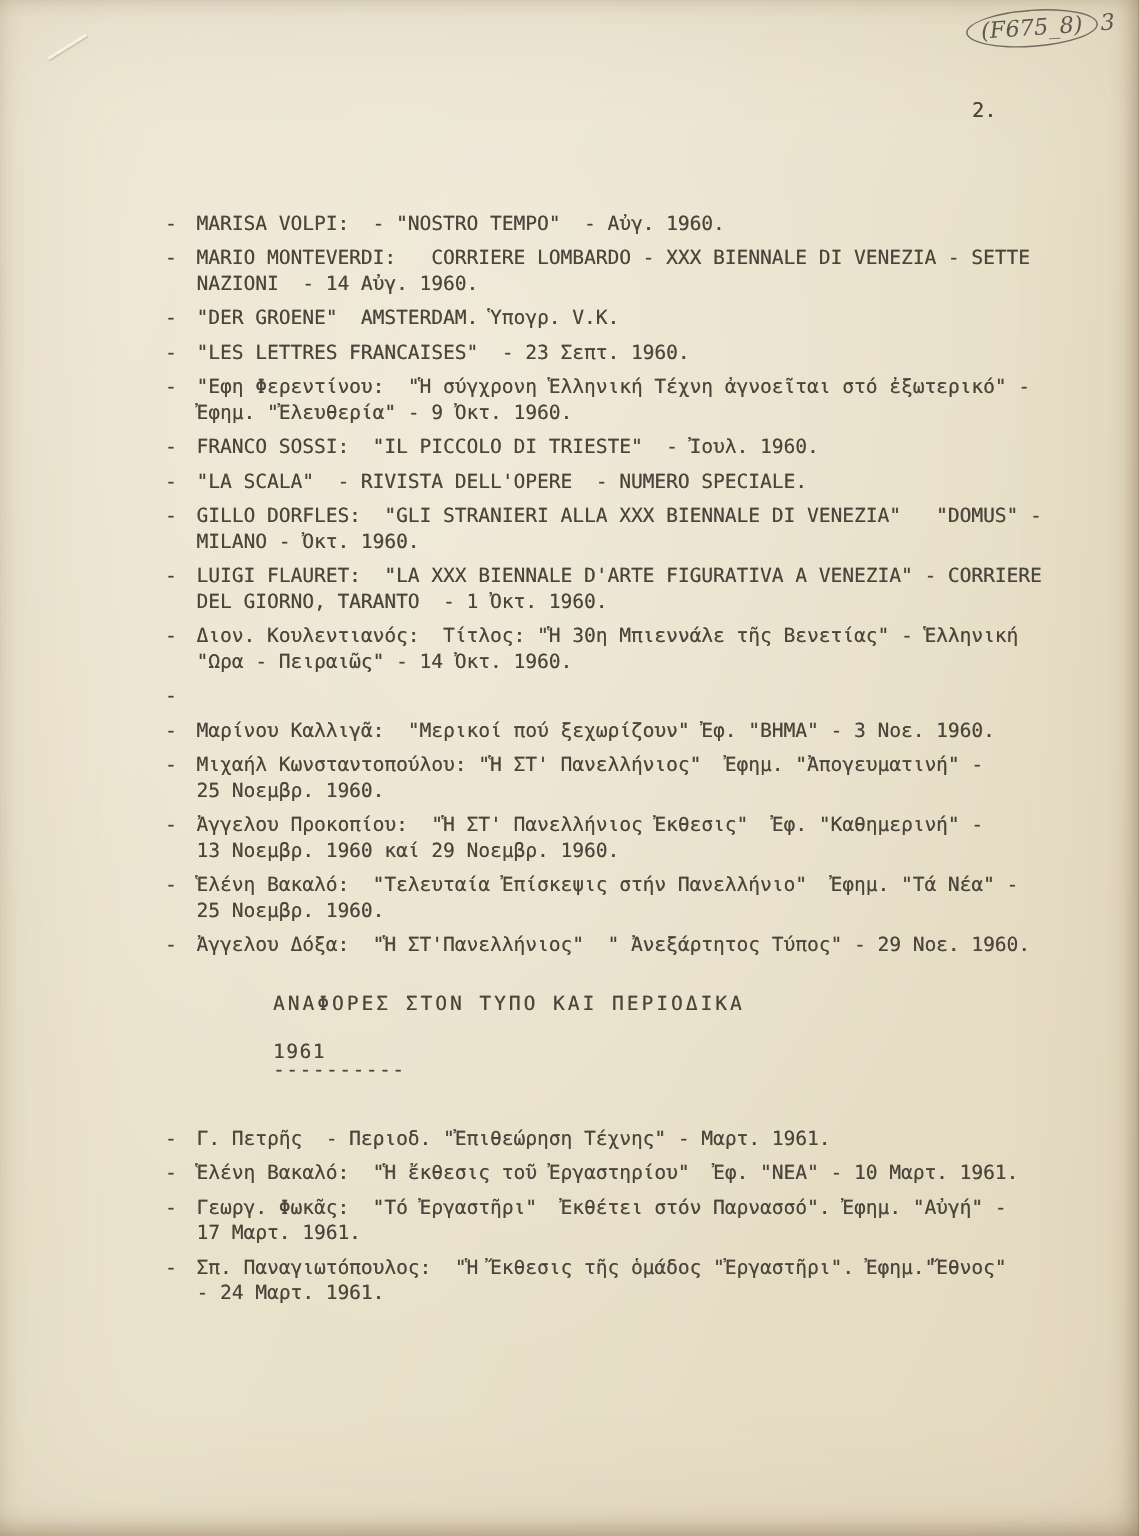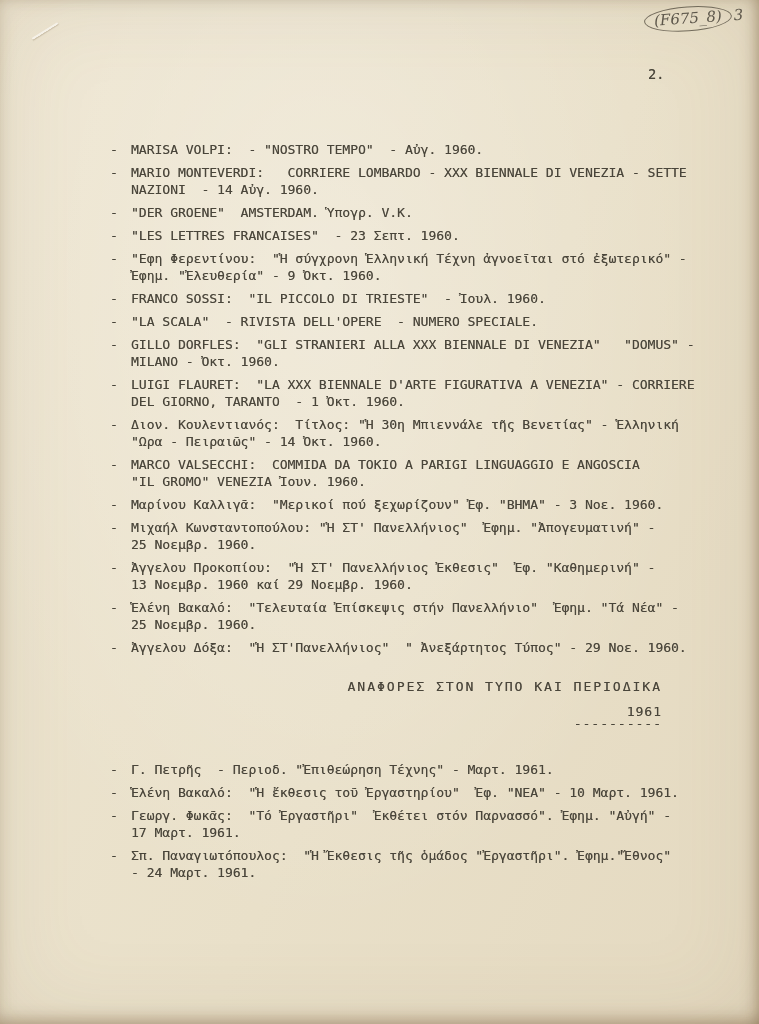--- a/index.html
+++ b/index.html
@@ -66,24 +66,24 @@
     line-height: 17px;
     color: #49453a;
     text-shadow: 0.2px 0.2px 0.4px rgba(60,55,45,0.55);
   }
   .entry { display: flex; margin-bottom: 6px; }
   .dash { flex: none; width: 21px; }
   .etext { white-space: pre-wrap; }
   .heading-block {
     width: 480px;
     margin: 22px 0 34px 72px;
-    text-align: right;
+    text-align: left;
   }
   .heading { letter-spacing: 2px; }
-  .heading-year { margin-top: 8px; letter-spacing: 1px; }
+  .heading-year { margin-top: 15px; letter-spacing: 1px; }
   .heading-underline { line-height: 7px; letter-spacing: 1px; }
 </style>
 </head>
 <body>
 
 <div class="paper">
 
   <div class="annotation">
     <span class="circled">(F675_8)</span><span class="rest">3</span>
   </div>
@@ -133,22 +133,20 @@
           <span class="etext">LUIGI FLAURET:  "LA XXX BIENNALE D'ARTE FIGURATIVA A VENEZIA" - CORRIERE
 DEL GIORNO, TARANTO  - 1 Ὀκτ. 1960.</span>
         </div>
         <div class="entry">
           <span class="dash">-</span>
           <span class="etext">Διον. Κουλεντιανός:  Τίτλος: "Ἡ 30η Μπιεννάλε τῆς Βενετίας" - Ἑλληνική
 "Ωρα - Πειραιῶς" - 14 Ὀκτ. 1960.</span>
         </div>
         <div class="entry">
           <span class="dash">-</span>
-          <span class="etext">MARCO VALSECCHI:  COMMIDA DA TOKIO A PARIGI LINGUAGGIO E ANGOSCIA
-"IL GROMO" VENEZIA Ἰουν. 1960.</span>
         </div>
         <div class="entry">
           <span class="dash">-</span>
           <span class="etext">Μαρίνου Καλλιγᾶ:  "Μερικοί πού ξεχωρίζουν" Ἐφ. "ΒΗΜΑ" - 3 Νοε. 1960.</span>
         </div>
         <div class="entry">
           <span class="dash">-</span>
           <span class="etext">Μιχαήλ Κωνσταντοπούλου: "Ἡ ΣΤ' Πανελλήνιος"  Ἐφημ. "Ἀπογευματινή" -
 25 Νοεμβρ. 1960.</span>
         </div>

